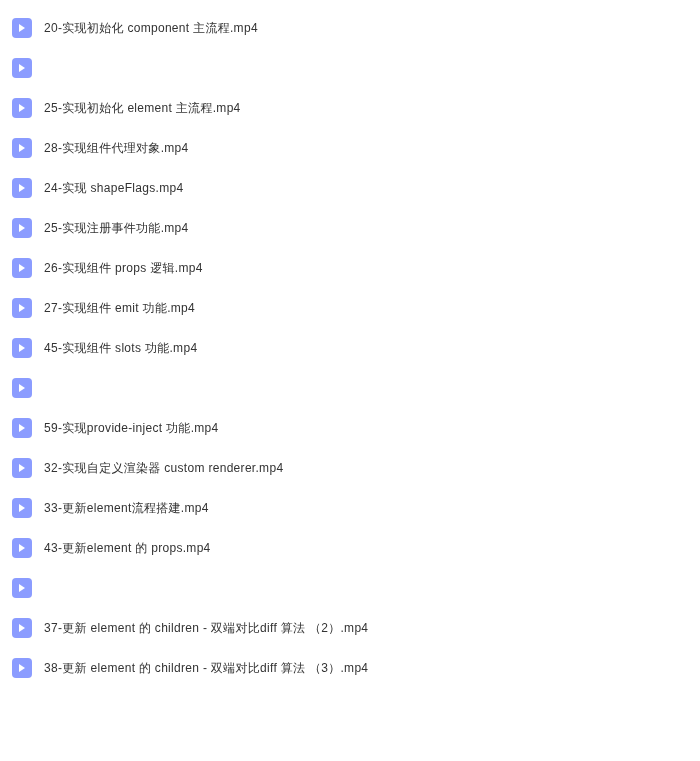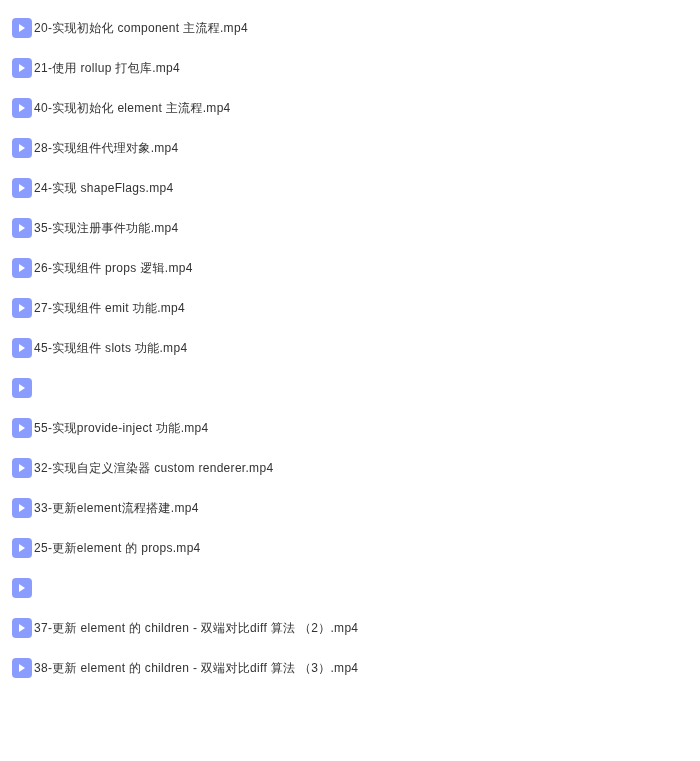--- a/index.html
+++ b/index.html
@@ -16,21 +16,21 @@
     }
     .file-list {
       display: flex;
       flex-direction: column;
     }
     .file-item {
       display: flex;
       align-items: center;
       padding: 10px 8px;
       cursor: pointer;
-      gap: 2px;
+      gap: 12px;
     }
     .video-icon {
       width: 20px;
       height: 20px;
       background: #8b9cff;
       border-radius: 4px;
       display: flex;
       align-items: center;
       justify-content: center;
       flex-shrink: 0;
@@ -58,29 +58,28 @@
         </svg>
       </span>
     <span class="file-name">20-实现初始化 component 主流程.mp4</span>
   </div>
   <div class="file-item">
     <span class="video-icon">
         <svg viewBox="0 0 10 10">
           <path d="M2 1 L8 5 L2 9 Z"></path>
         </svg>
       </span>
-    <span class="file-name">21-使用 rollup 打包库.mp4</span>
   </div>
   <div class="file-item">
     <span class="video-icon">
         <svg viewBox="0 0 10 10">
           <path d="M2 1 L8 5 L2 9 Z"></path>
         </svg>
       </span>
-    <span class="file-name">40-实现初始化 element 主流程.mp4</span>
+    <span class="file-name">25-实现初始化 element 主流程.mp4</span>
   </div>
   <div class="file-item">
     <span class="video-icon">
         <svg viewBox="0 0 10 10">
           <path d="M2 1 L8 5 L2 9 Z"></path>
         </svg>
       </span>
     <span class="file-name">28-实现组件代理对象.mp4</span>
   </div>
   <div class="file-item">
@@ -90,21 +89,21 @@
         </svg>
       </span>
     <span class="file-name">24-实现 shapeFlags.mp4</span>
   </div>
   <div class="file-item">
     <span class="video-icon">
         <svg viewBox="0 0 10 10">
           <path d="M2 1 L8 5 L2 9 Z"></path>
         </svg>
       </span>
-    <span class="file-name">35-实现注册事件功能.mp4</span>
+    <span class="file-name">25-实现注册事件功能.mp4</span>
   </div>
   <div class="file-item">
     <span class="video-icon">
         <svg viewBox="0 0 10 10">
           <path d="M2 1 L8 5 L2 9 Z"></path>
         </svg>
       </span>
     <span class="file-name">26-实现组件 props 逻辑.mp4</span>
   </div>
   <div class="file-item">
@@ -129,21 +128,21 @@
           <path d="M2 1 L8 5 L2 9 Z"></path>
         </svg>
       </span>
   </div>
   <div class="file-item">
     <span class="video-icon">
         <svg viewBox="0 0 10 10">
           <path d="M2 1 L8 5 L2 9 Z"></path>
         </svg>
       </span>
-    <span class="file-name">55-实现provide-inject 功能.mp4</span>
+    <span class="file-name">59-实现provide-inject 功能.mp4</span>
   </div>
   <div class="file-item">
     <span class="video-icon">
         <svg viewBox="0 0 10 10">
           <path d="M2 1 L8 5 L2 9 Z"></path>
         </svg>
       </span>
     <span class="file-name">32-实现自定义渲染器 custom renderer.mp4</span>
   </div>
   <div class="file-item">
@@ -153,21 +152,21 @@
         </svg>
       </span>
     <span class="file-name">33-更新element流程搭建.mp4</span>
   </div>
   <div class="file-item">
     <span class="video-icon">
         <svg viewBox="0 0 10 10">
           <path d="M2 1 L8 5 L2 9 Z"></path>
         </svg>
       </span>
-    <span class="file-name">25-更新element 的 props.mp4</span>
+    <span class="file-name">43-更新element 的 props.mp4</span>
   </div>
   <div class="file-item">
     <span class="video-icon">
         <svg viewBox="0 0 10 10">
           <path d="M2 1 L8 5 L2 9 Z"></path>
         </svg>
       </span>
   </div>
   <div class="file-item">
     <span class="video-icon">

